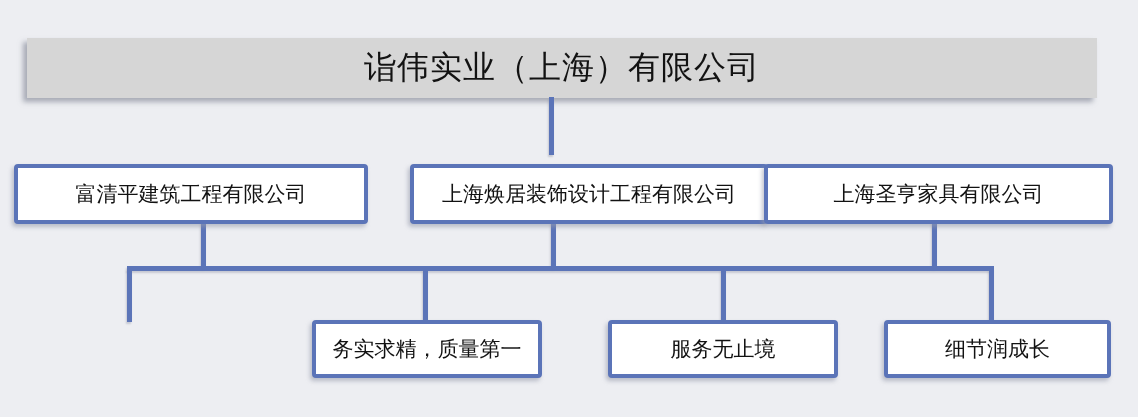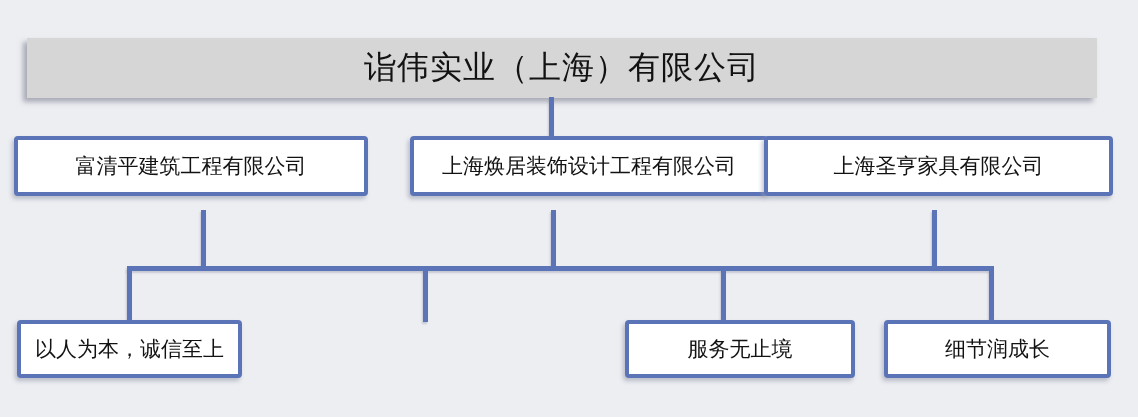--- a/index.html
+++ b/index.html
@@ -39,28 +39,28 @@
     border:4px solid var(--accent);
     border-radius:4px;
     box-sizing:border-box;
     box-shadow:-2px 3px 4px rgba(150,155,172,0.6);
     display:flex; align-items:center; justify-content:center;
     font-size:21px;
     font-weight:400;
     white-space:nowrap;
     z-index:2;
   }
-  .row2{ top:136px; height:60px; }
+  .row2{ top:164px; height:60px; }
   .row3{ top:320px; height:58px; }
   .node-a{ left:14px;  width:354px; }
   .node-b{ left:390px; width:358px;margin-left:20px; }
   .node-c{ left:764px; width:349px;font-family:Liberation Mono, monospace; }
   .node-1{ left:17px;  width:225px; }
   .node-2{ left:312px; width:230px; }
-  .node-3{ left:625px; width:230px; }
+  .node-3{ left:608px; width:230px; }
   .node-4{ left:884px; width:227px; }
   .conn{
     position:absolute;
     background:var(--accent);
     z-index:1;
     box-shadow:-1px 2px 2px rgba(150,155,172,0.45);
   }
   .v{ width:5px; }
   .h{ height:5px; }
   .conn-root{ left:549px; top:97px;  height:58px; }
@@ -90,17 +90,17 @@
   <div class="conn v conn-sub-b"></div>
   <div class="conn v conn-sub-c"></div>
 
   <div class="conn h conn-bus"></div>
 
   <div class="conn v conn-val-1"></div>
   <div class="conn v conn-val-2"></div>
   <div class="conn v conn-val-3"></div>
   <div class="conn v conn-val-4"></div>
 
-  <div class="node row3 node-1">以人为本，诚信至上</div>
+  <div class="node row3 node-2">务实求精，质量第一</div>
   <div class="node row3 node-3">服务无止境</div>
   <div class="node row3 node-4">细节润成长</div>
 
 </div>
 
 </body></html>

